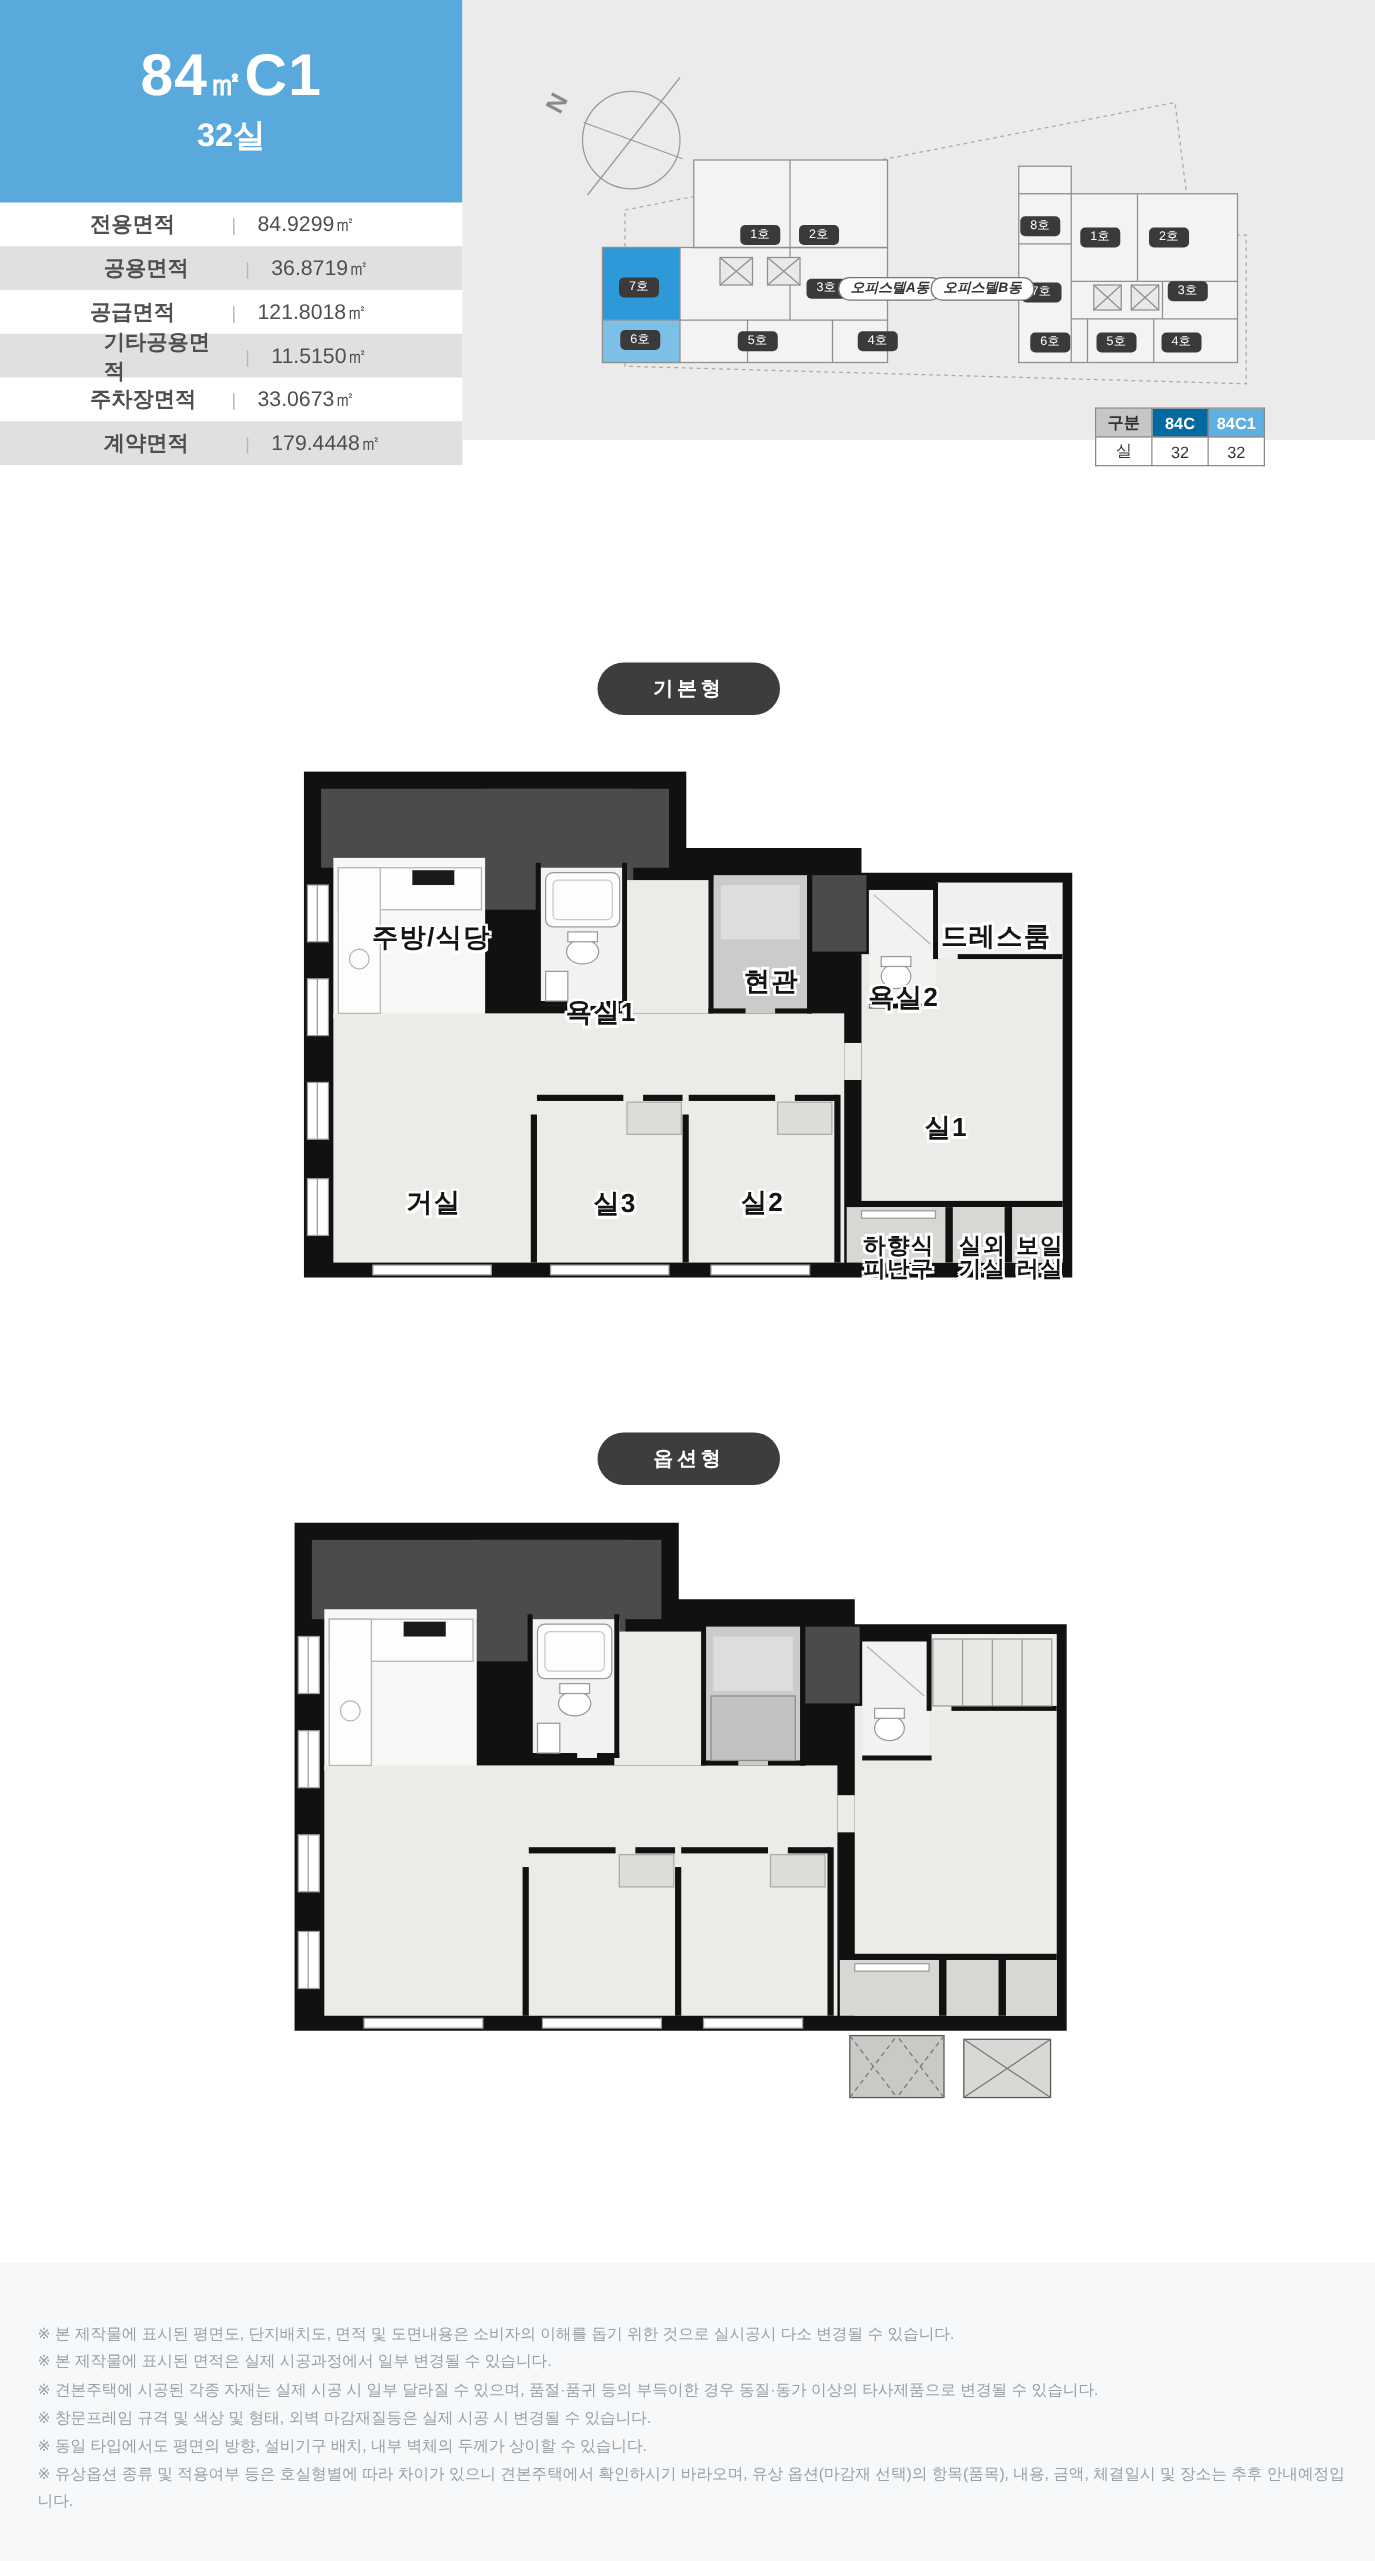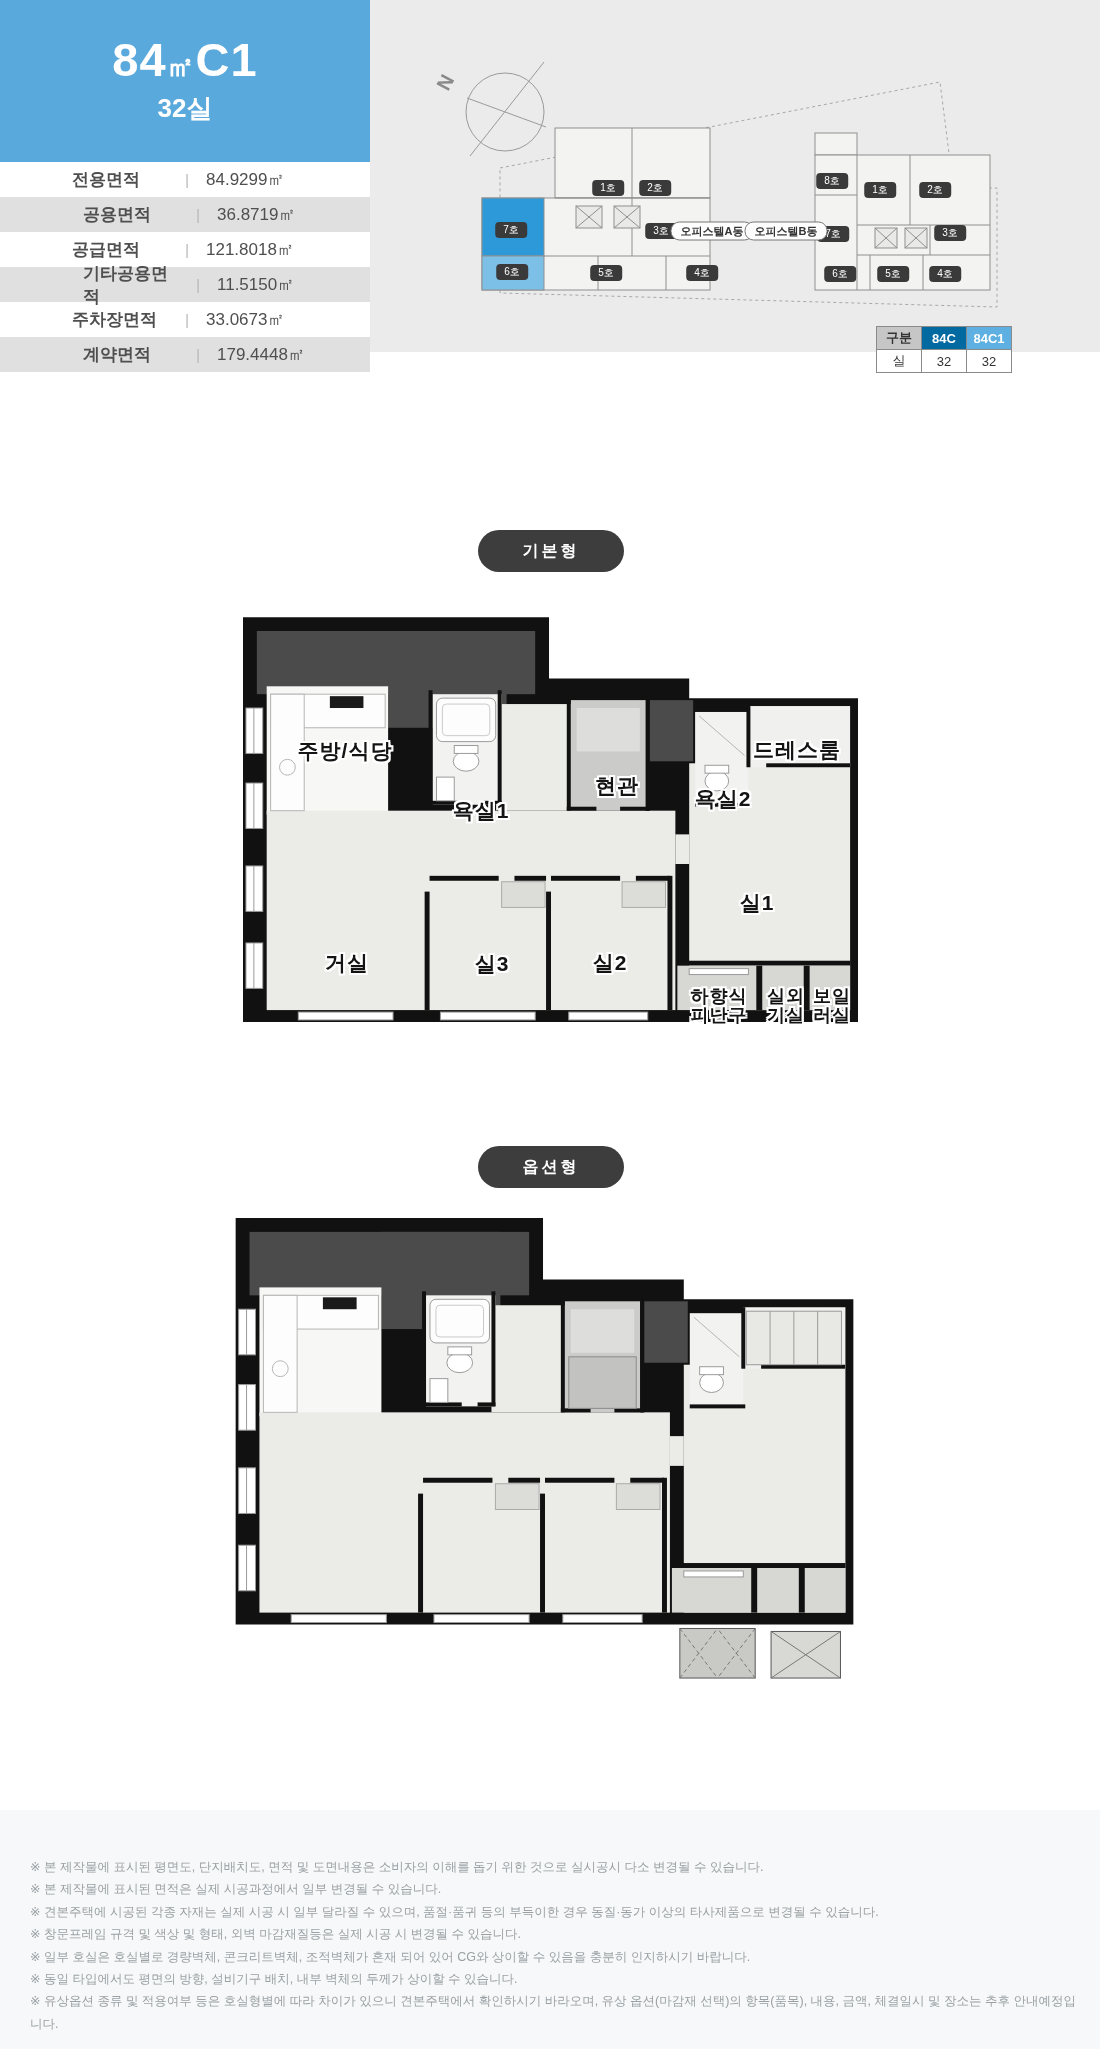--- a/index.html
+++ b/index.html
@@ -21,21 +21,21 @@
               text-align:justify;text-align-last:justify;}
   .spec-sep{width:38px;text-align:center;color:#b5b5b5;font-size:14px;}
   .spec-value{flex:1;}
 
   
   .site-panel{position:absolute;left:370px;top:0;width:730px;height:352px;background:#ebebeb;}
   .pill{position:absolute;transform:translate(-50%,-50%);background:#3a3a3a;color:#fff;
         font-size:10px;line-height:1;padding:3px 8px;border-radius:4px;white-space:nowrap;}
   .bldg-pill{position:absolute;transform:translate(-50%,-50%);background:#fdfdfd;color:#333;
         font-size:11px;font-weight:bold;line-height:1;padding:3px 9px;border-radius:9px;
-        border:1px solid #777;white-space:nowrap;}
+        border:1px solid #777;white-space:nowrap;font-style:italic;}
 
   
   .type-table{position:absolute;left:876px;top:326px;border-collapse:collapse;font-size:13px;z-index:5;padding-left:48px;}
   .type-table td{width:44px;height:22px;text-align:center;border:1px solid #8a8a8a;padding:0;}
   .tt-head{background:#c6c6c6;color:#333;font-weight:bold;}
   .tt-blue1{background:#0369a1;color:#fff;font-weight:bold;}
   .tt-blue2{background:#5fb0e2;color:#fff;font-weight:bold;}
   .tt-cell{background:#fff;color:#333;}
 
   
@@ -307,18 +307,17 @@
       <line x1="540" y1="417" x2="610" y2="464" stroke="#777"></line>
       <line x1="610" y1="417" x2="540" y2="464" stroke="#777"></line>
     </g>
   </svg>
 
   <div class="disclaimer">
     <p>※ 본 제작물에 표시된 평면도, 단지배치도, 면적 및 도면내용은 소비자의 이해를 돕기 위한 것으로 실시공시 다소 변경될 수 있습니다.</p>
     <p>※ 본 제작물에 표시된 면적은 실제 시공과정에서 일부 변경될 수 있습니다.</p>
     <p>※ 견본주택에 시공된 각종 자재는 실제 시공 시 일부 달라질 수 있으며, 품절·품귀 등의 부득이한 경우 동질·동가 이상의 타사제품으로 변경될 수 있습니다.</p>
     <p>※ 창문프레임 규격 및 색상 및 형태, 외벽 마감재질등은 실제 시공 시 변경될 수 있습니다.</p>
-    <p>※ 일부 호실은 호실별로 경량벽체, 콘크리트벽체, 조적벽체가 혼재 되어 있어 CG와 상이할 수 있음을 충분히 인지하시기 바랍니다.</p>
     <p>※ 동일 타입에서도 평면의 방향, 설비기구 배치, 내부 벽체의 두께가 상이할 수 있습니다.</p>
     <p>※ 유상옵션 종류 및 적용여부 등은 호실형별에 따라 차이가 있으니 견본주택에서 확인하시기 바라오며, 유상 옵션(마감재 선택)의 항목(품목), 내용, 금액, 체결일시 및 장소는 추후 안내예정입니다.</p>
   </div>
 
 </div>
 
 </body></html>

